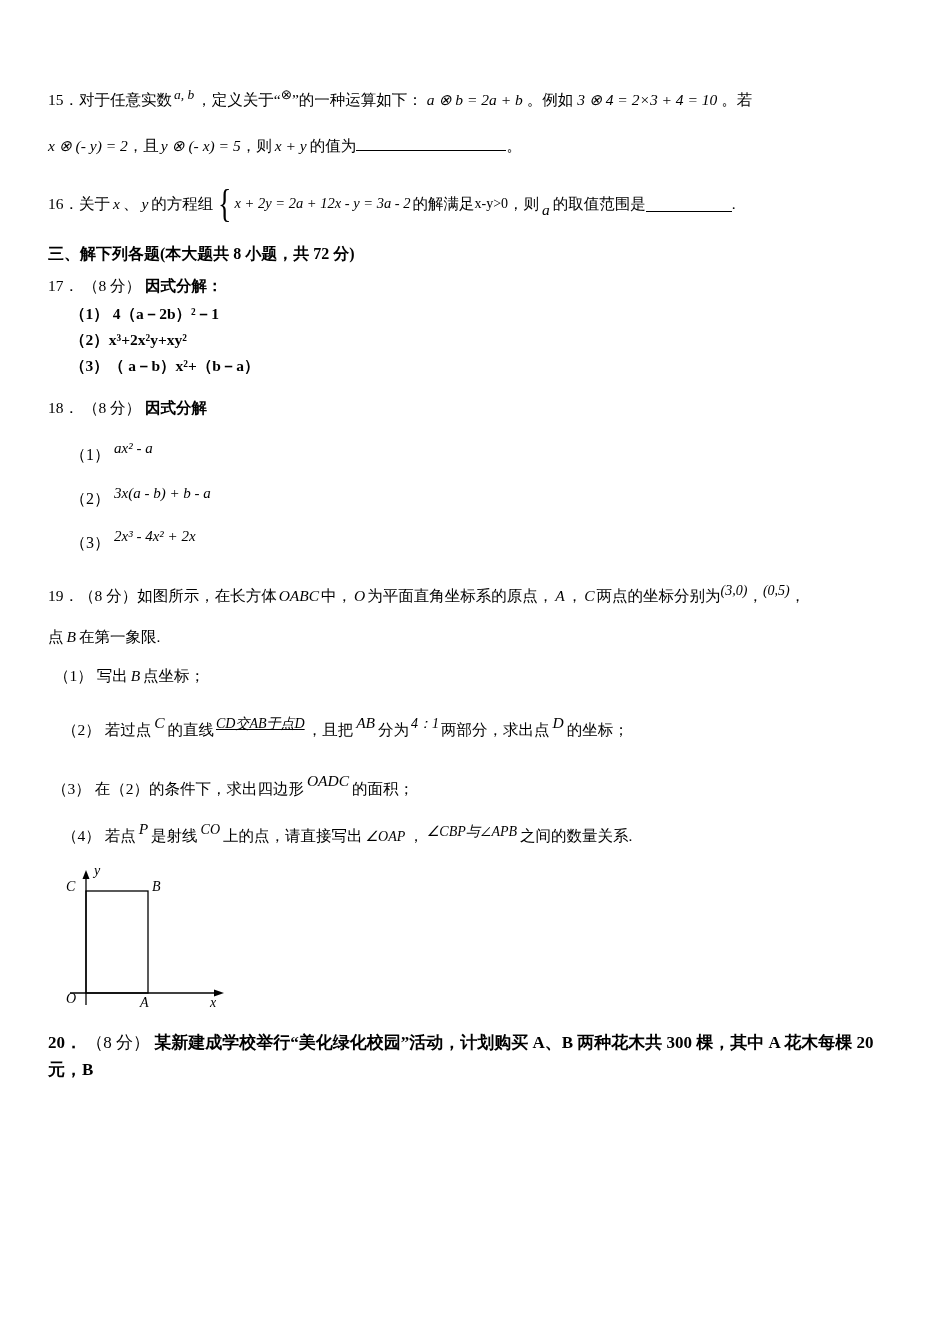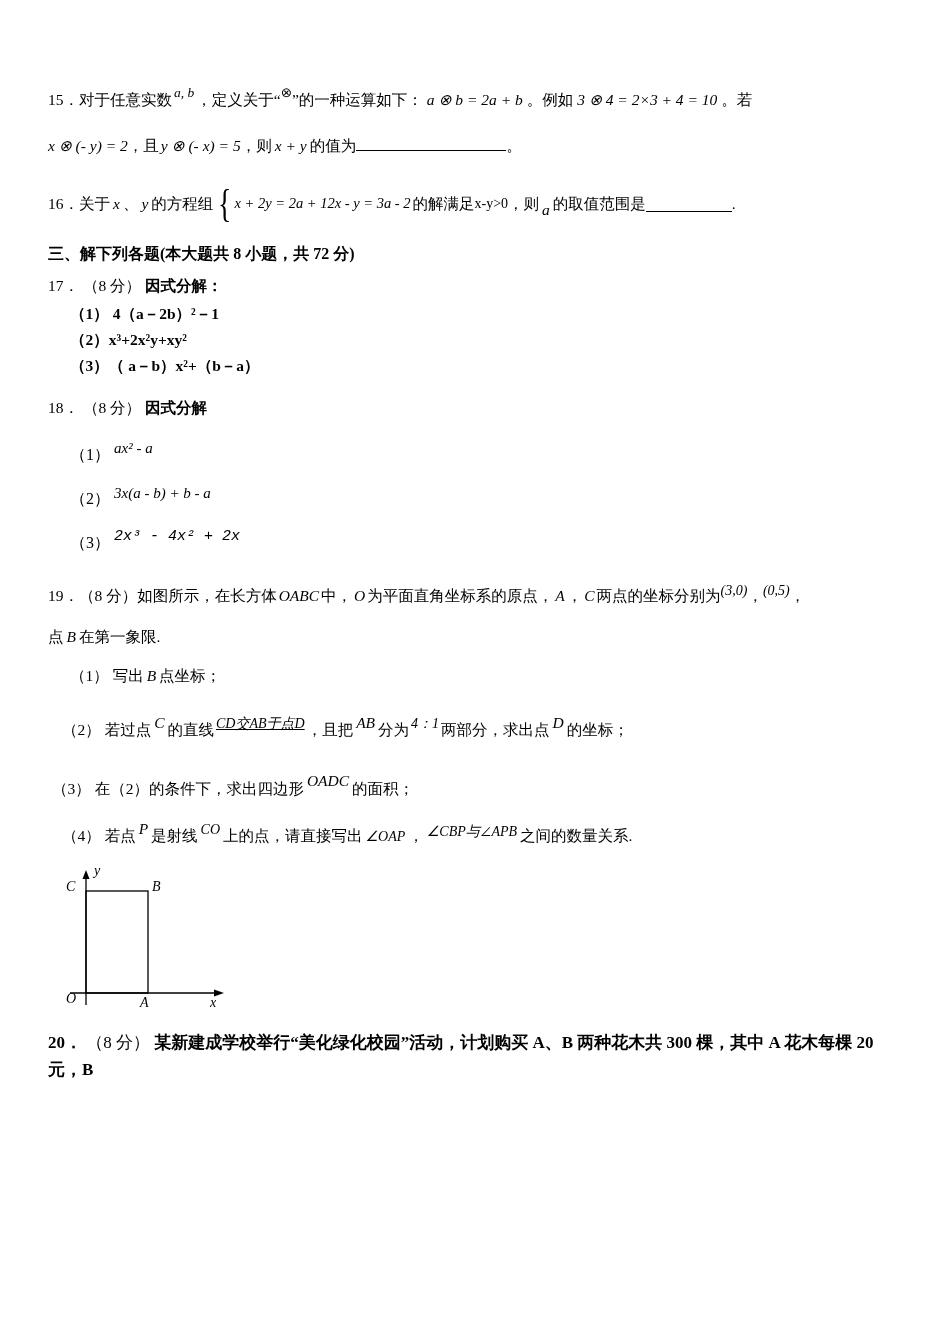--- a/index.html
+++ b/index.html
@@ -148,21 +148,21 @@
     font-size: 13.5px;
   }
 </style>
 </head>
 <body>
 
 <div class="page">
   <div class="content">
 
     <div class="q" style="margin-bottom:18px;">
-      <div class="row" style="flex-wrap:wrap; align-items:flex-start;">
+      <div class="row" style="flex-wrap:wrap; align-items:center;">
         <span class="label">15．</span>
         <span class="label">对于任意实数</span>
         <span class="math raise" style="margin:0 2px;">a, b</span>
         <span class="label">，定义关于</span>
         <span class="label">“</span>
         <span class="mathup raise">⊗</span>
         <span class="label">”</span>
         <span class="label">的一种运算如下：</span>
         <span class="math" style="margin:0 4px;">a ⊗ b = 2a + b</span>
         <span class="label">。例如</span>
@@ -225,21 +225,21 @@
     <div class="q18row">
       <span class="q18lab">（1）</span>
       <span class="fml" style="position:relative; top:-9px;">ax² - a</span>
     </div>
     <div class="q18row">
       <span class="q18lab">（2）</span>
       <span class="fml" style="position:relative; top:-8px;">3x(a - b) + b - a</span>
     </div>
     <div class="q18row">
       <span class="q18lab">（3）</span>
-      <span class="fml" style="position:relative; top:-9px;font-family:Liberation Mono, monospace;">2x³ - 4x² + 2x</span>
+      <span class="fml" style="position:relative; top:-9px;">2x³ - 4x² + 2x</span>
     </div>
 
     <div class="q19">
       <div class="row" style="flex-wrap:wrap; align-items:baseline;">
         <span>19．</span>
         <span>（8 分）</span>
         <span>如图所示，在长方体</span>
         <span class="math" style="margin:0 2px;">OABC</span>
         <span>中，</span>
         <span class="math" style="margin:0 2px;">O</span>
@@ -252,21 +252,21 @@
         <span>，</span>
         <span class="math sm" style="position:relative; top:-6px;">(0,5)</span>
         <span>，</span>
       </div>
       <div class="row" style="align-items:baseline; margin-top:10px;">
         <span>点</span>
         <span class="math" style="margin:0 3px;">B</span>
         <span>在第一象限.</span>
       </div>
 
-      <div class="row" style="align-items:baseline; margin-top:8px; margin-left:22px;">
+      <div class="row" style="align-items:baseline; margin-top:8px; margin-left:6px;">
         <span>（1） 写出</span>
         <span class="math" style="margin:0 3px;">B</span>
         <span>点坐标；</span>
       </div>
 
       <div class="row" style="align-items:baseline; margin-top:14px; margin-left:14px; flex-wrap:wrap;">
         <span>（2） 若过点</span>
         <span class="math" style="margin:0 3px; position:relative; top:-7px;">C</span>
         <span>的直线</span>
         <span class="math sm" style="margin:12px 2px; position:relative; top:-7px;text-decoration:underline;">CD交AB于点D</span>

